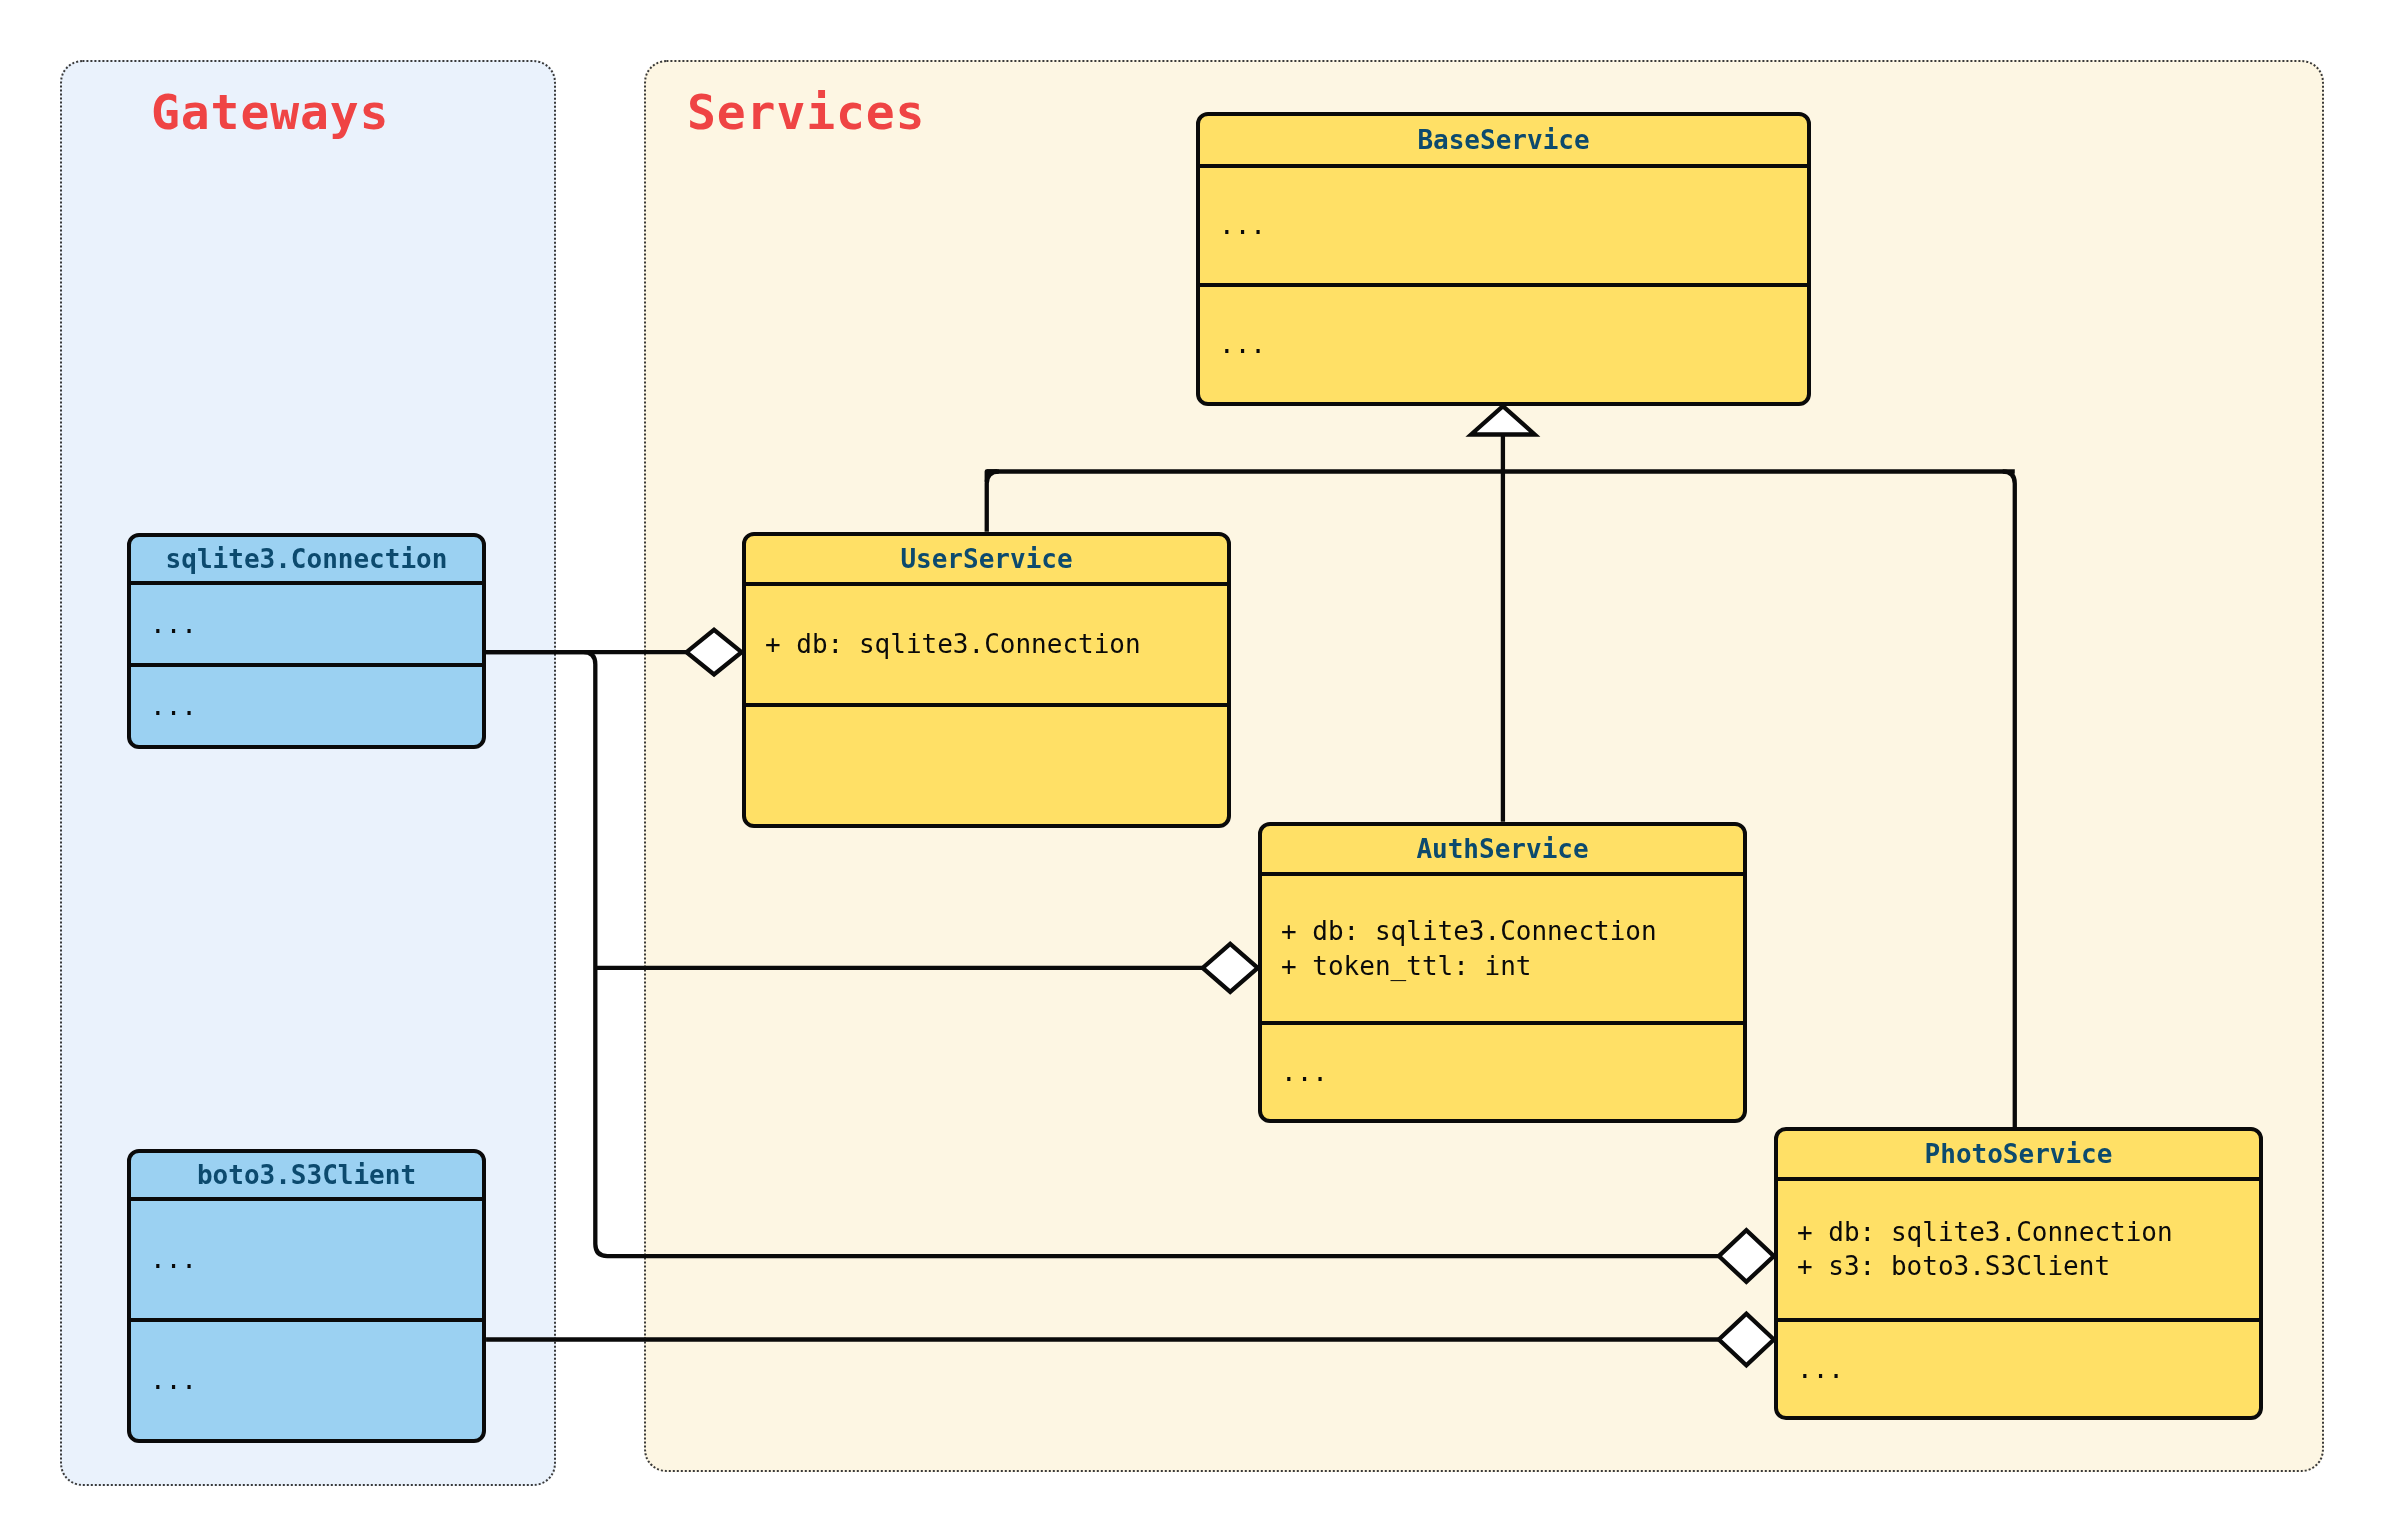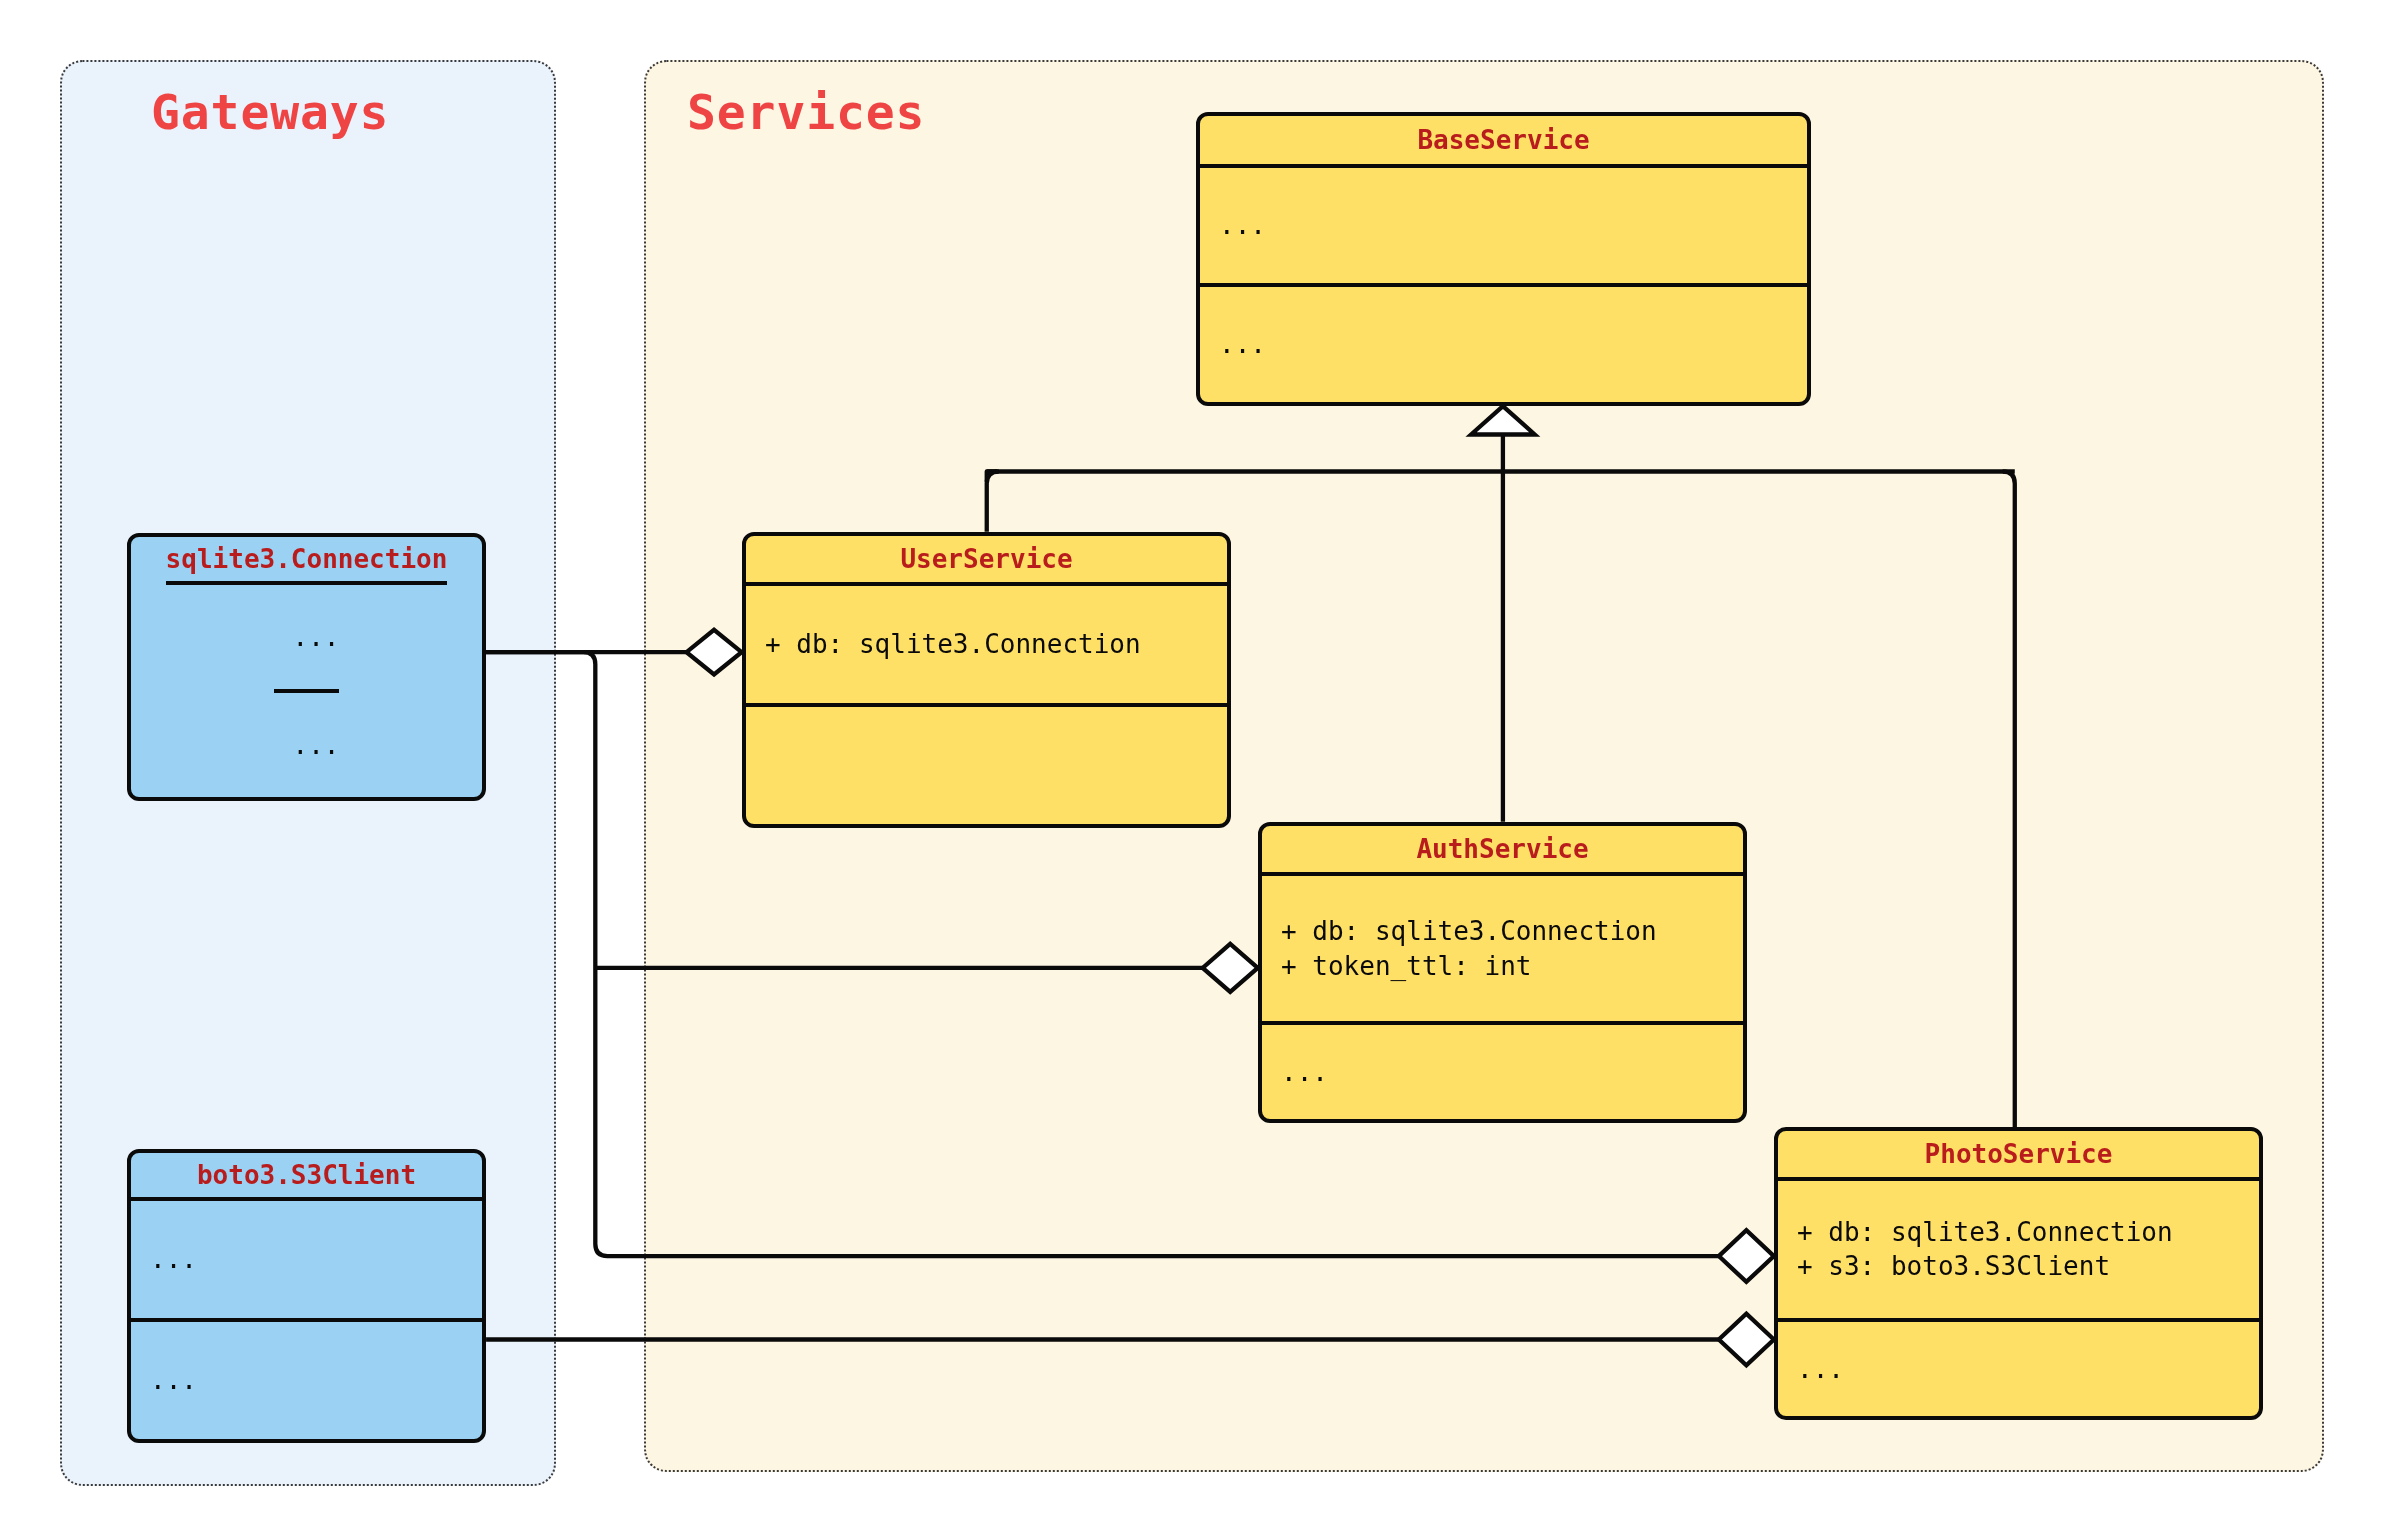--- a/index.html
+++ b/index.html
@@ -45,21 +45,21 @@
     flex-direction: column;
   }
   .uml-name {
     box-sizing: border-box;
     display: flex;
     align-items: center;
     justify-content: center;
     font-family: "DejaVu Sans Mono", "Liberation Mono", monospace;
     font-weight: bold;
     font-size: 26px;
-    color: #b91c1c;
+    color: #0c4a6e;
     border-bottom: 4.3px solid #0a0a0a;
     white-space: nowrap;
   }
   .uml-compartment {
     box-sizing: border-box;
     display: flex;
     flex-direction: column;
     justify-content: center;
     padding-left: 19px;
     font-family: "DejaVu Sans Mono", "Liberation Mono", monospace;
@@ -124,21 +124,21 @@
     <path class="edge-line" d="M 692,1125 L 1400,1125"></path>
 
     <path class="edge-line" d="M 565,1557 L 2020,1557"></path>
 
     <polygon class="marker-hollow" points="862,758 830,732 798,758 830,784"></polygon>
     <polygon class="marker-hollow" points="1462,1125 1430,1097 1398,1125 1430,1153"></polygon>
     <polygon class="marker-hollow" points="2062,1460 2030,1430 1998,1460 2030,1490"></polygon>
     <polygon class="marker-hollow" points="2062,1557 2030,1527 1998,1557 2030,1587"></polygon>
   </svg>
 
-  <div class="uml-class" style="left:127px; top:533px; width:359px; height:268px; background:#9BD1F2;align-items:center;">
+  <div class="uml-class" style="left:127px; top:533px; width:359px; height:216px; background:#9BD1F2;">
     <div class="uml-name" style="height:48px;">sqlite3.Connection</div>
     <div class="uml-compartment" style="flex:1;">
       <div class="row">...</div>
     </div>
     <div class="uml-compartment" style="flex:1;">
       <div class="row">...</div>
     </div>
   </div>
 
   <div class="uml-class" style="left:127px; top:1149px; width:359px; height:294px; background:#9BD1F2;">

